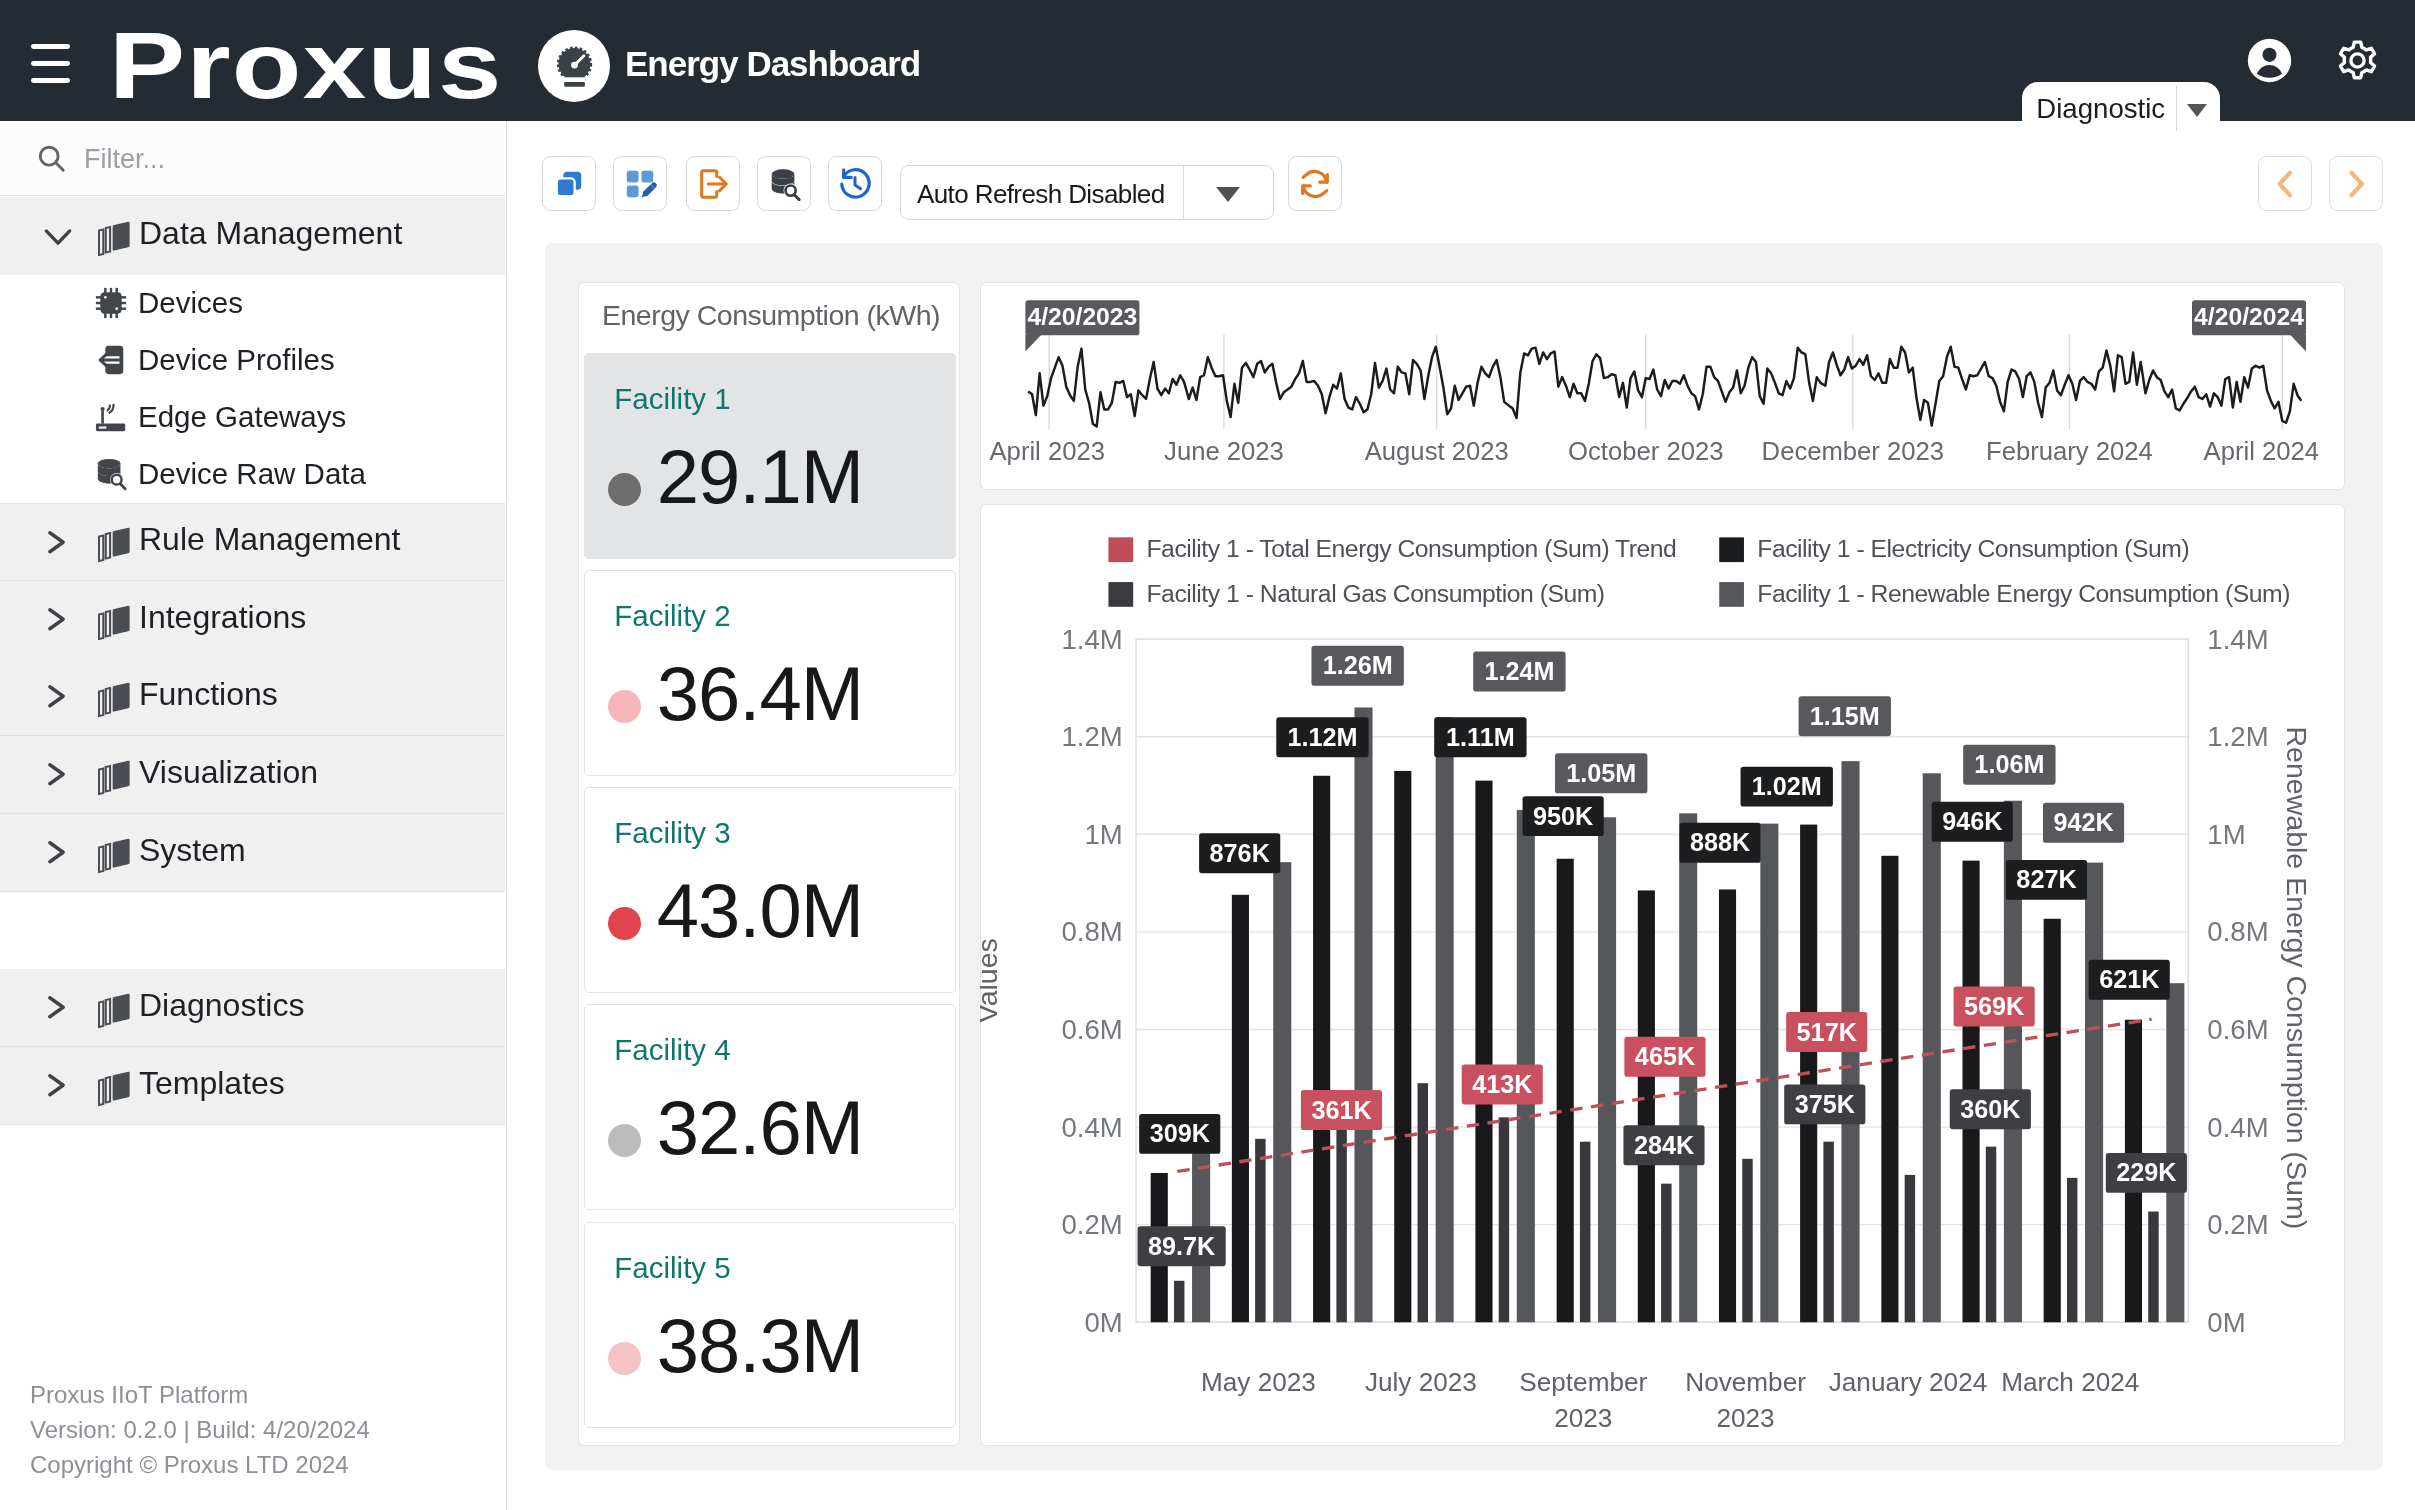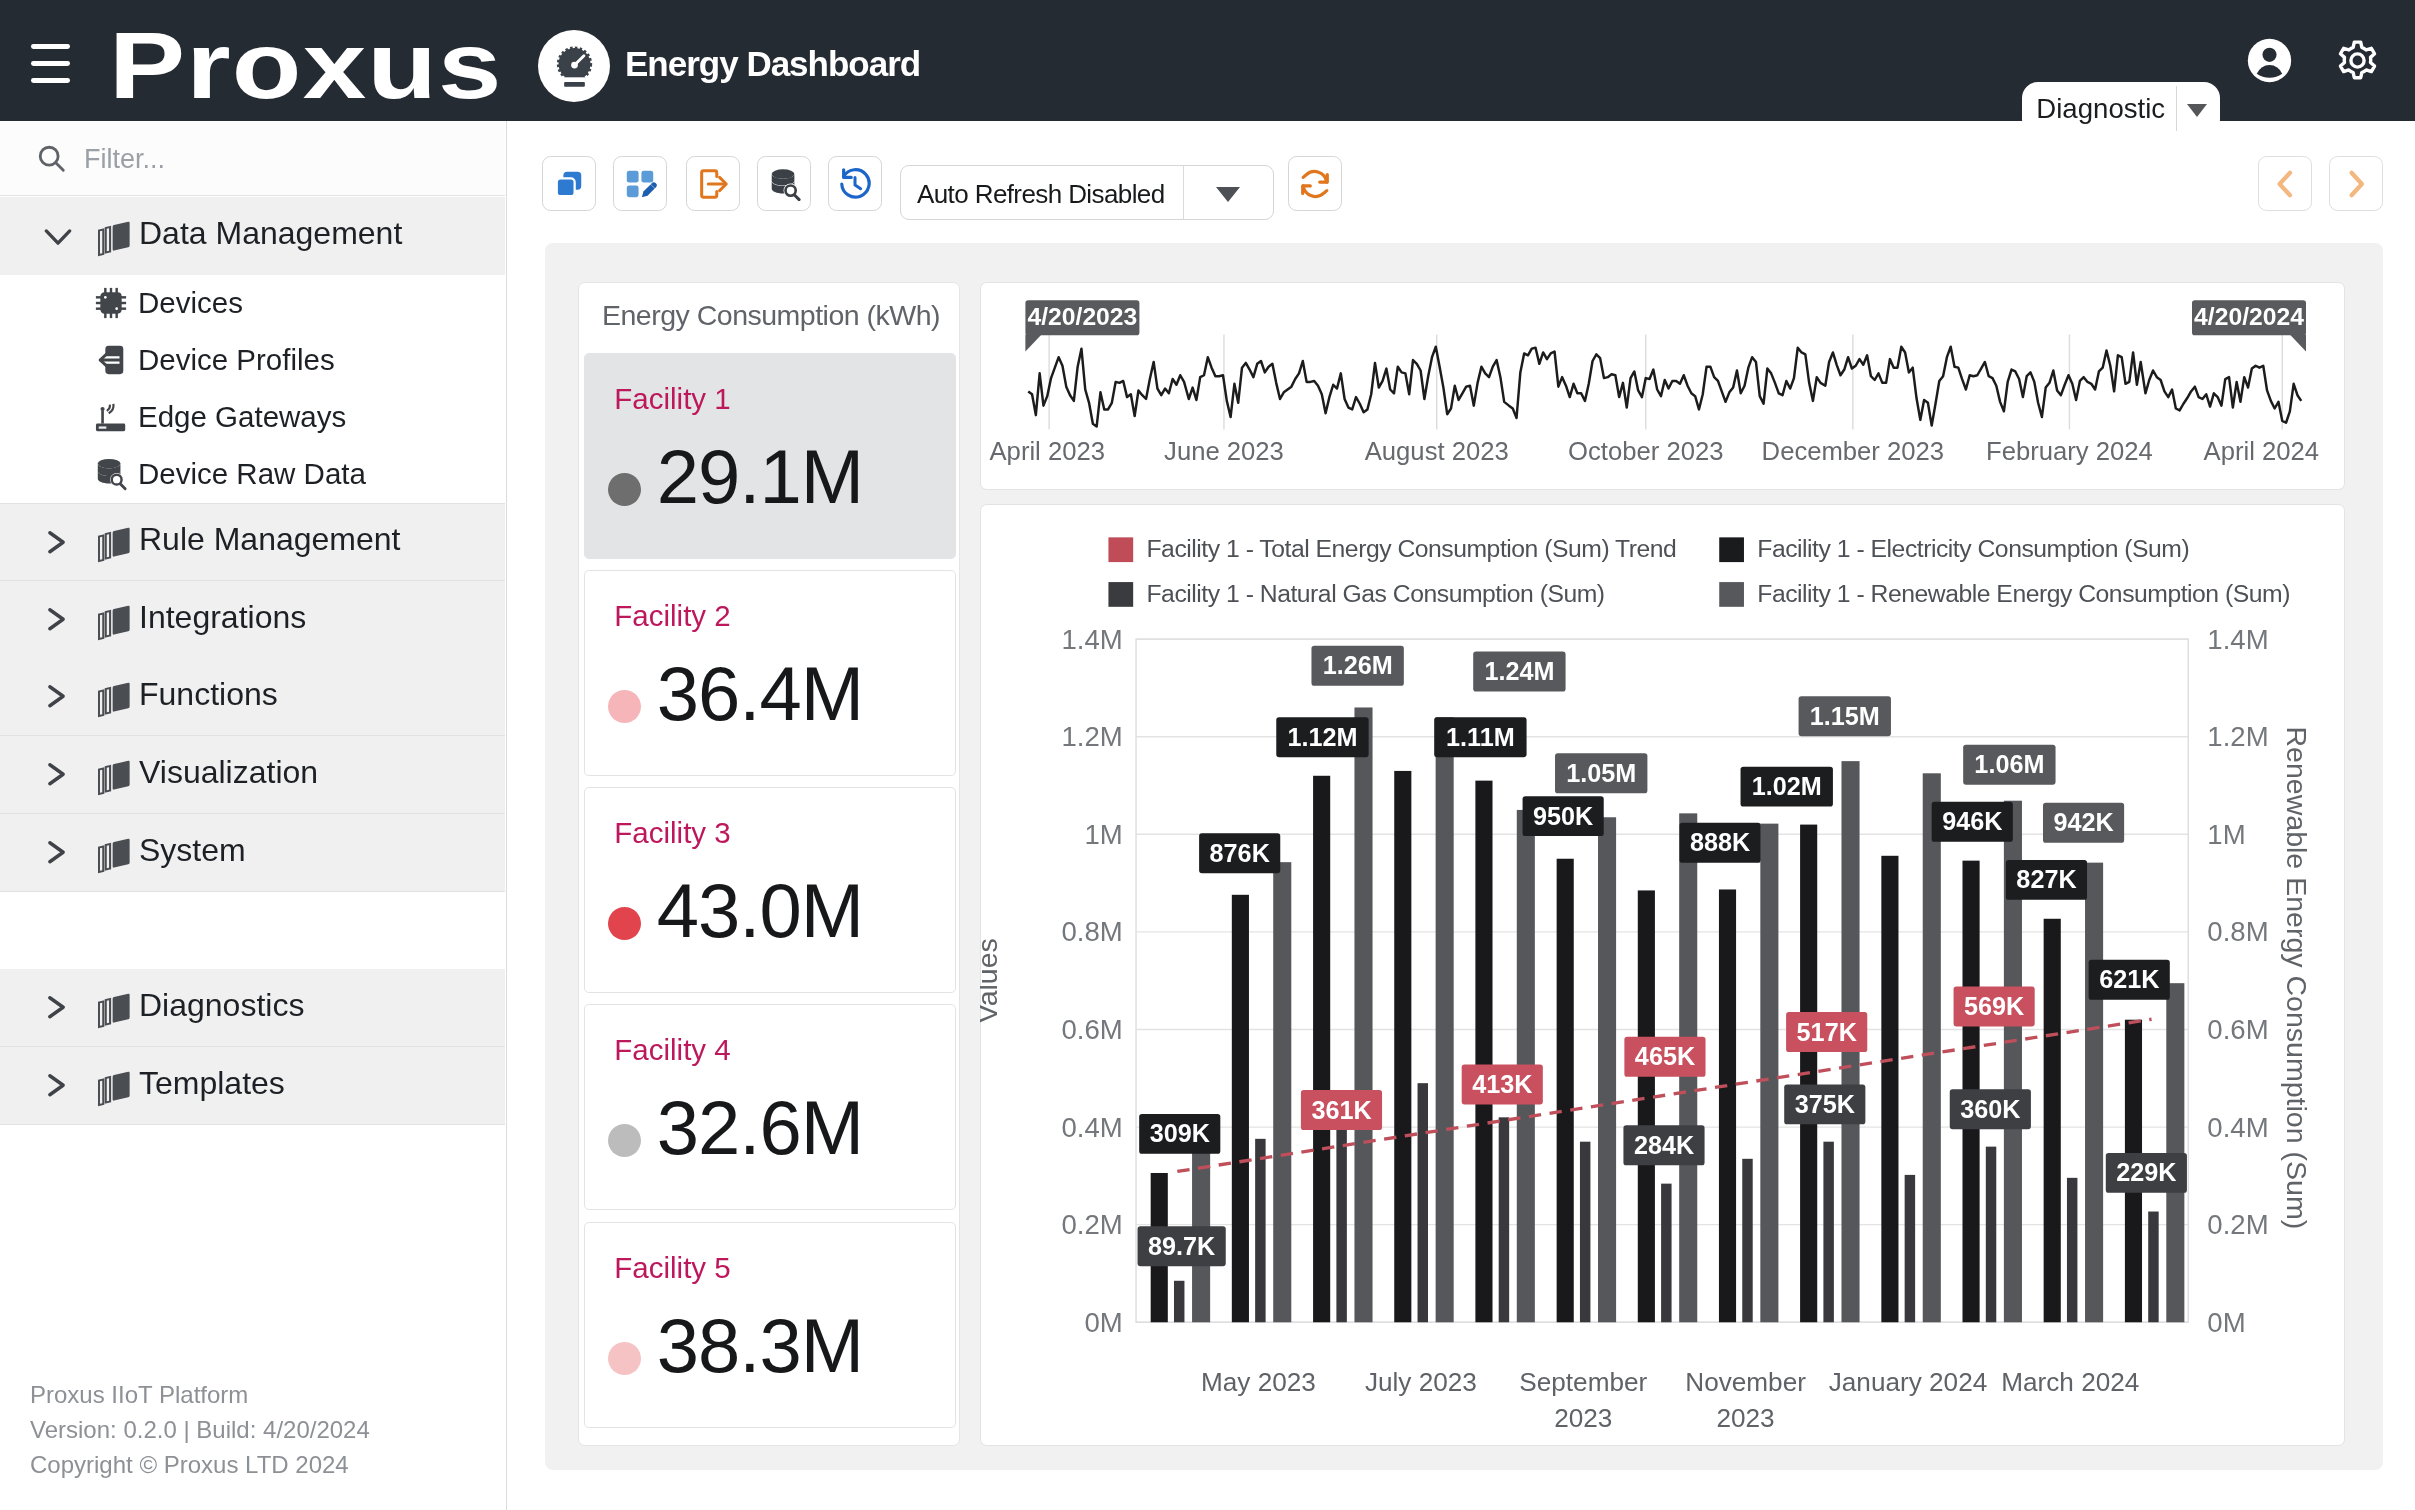--- a/index.html
+++ b/index.html
@@ -35,21 +35,21 @@
 #dd .t { position:absolute; left:16px; top:13.3px; font-size:26px; color:#17191b; letter-spacing:-0.6px; }
 #dd .sep { position:absolute; left:282px; top:0px; bottom:0px; width:1.4px; background:#dadada; }
 #dd .arr { position:absolute; left:315px; top:21px; width:0; height:0; border-left:12.4px solid transparent; border-right:12.4px solid transparent; border-top:15px solid #4d5054; }
 .navbtn { position:absolute; top:156px; width:54px; height:55px; background:#fff; border:1.4px solid #dedede; border-radius:8.6px; color:#f3b880; display:flex; align-items:center; justify-content:center; }
 
 #wrap { position:absolute; left:545px; top:243px; width:1838px; height:1227px; background:#f1f1f2; border-radius:7.6px; }
 #fpanel { position:absolute; left:578px; top:282px; width:382px; height:1164px; background:#fff; border:1.4px solid #e5e5e5; border-radius:6.7px; }
 #fpanel h3 { position:absolute; left:23px; top:16px; font-size:28.5px; color:#606368; font-weight:normal; white-space:nowrap; letter-spacing:-0.5px; }
 .fcard { position:absolute; left:4.8px; width:372px; height:206px; background:#fff; border:1.4px solid #e3e3e3; border-radius:4.8px; }
 .fcard.sel { background:#e3e4e5; border-color:#e3e4e5; }
-.fname { position:absolute; left:29.5px; top:27.6px; font-size:29.5px; color:#be185d; }
+.fname { position:absolute; left:29.5px; top:27.6px; font-size:29.5px; color:#0f766e; }
 .fdot { position:absolute; left:23px; top:119px; width:33px; height:33px; border-radius:50%; }
 .fnum { position:absolute; left:72px; top:85px; font-size:76px; line-height:76px; color:#17181a; letter-spacing:-1px; }
 #minicard { position:absolute; left:980px; top:282px; width:1365px; height:208px; background:#fff; border:1.4px solid #e3e3e3; border-radius:6.7px; }
 #maincard { position:absolute; left:980px; top:504px; width:1365px; height:942px; background:#fff; border:1.4px solid #e3e3e3; border-radius:6.7px; }
 </style></head><body>
 
 <div id="header">
   <div id="burger">
       <div></div>
       <div></div>

